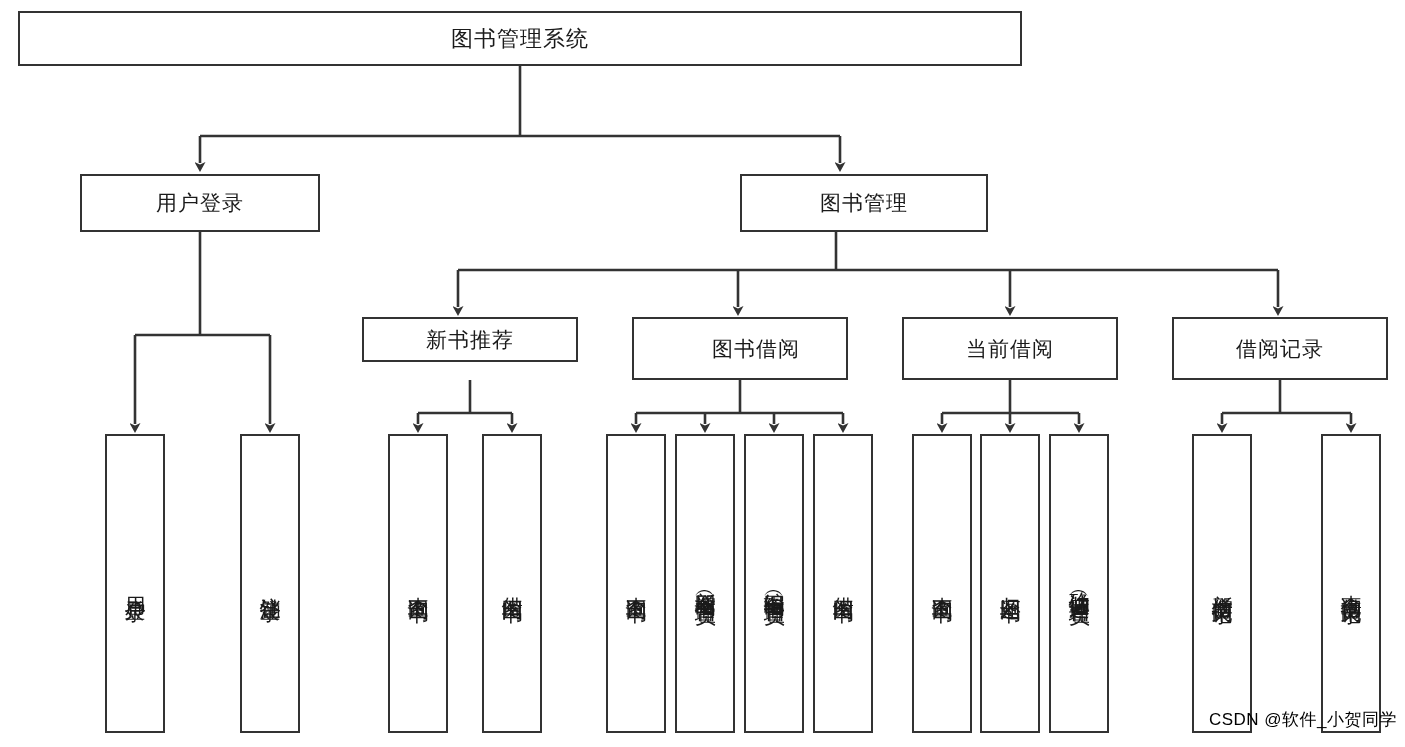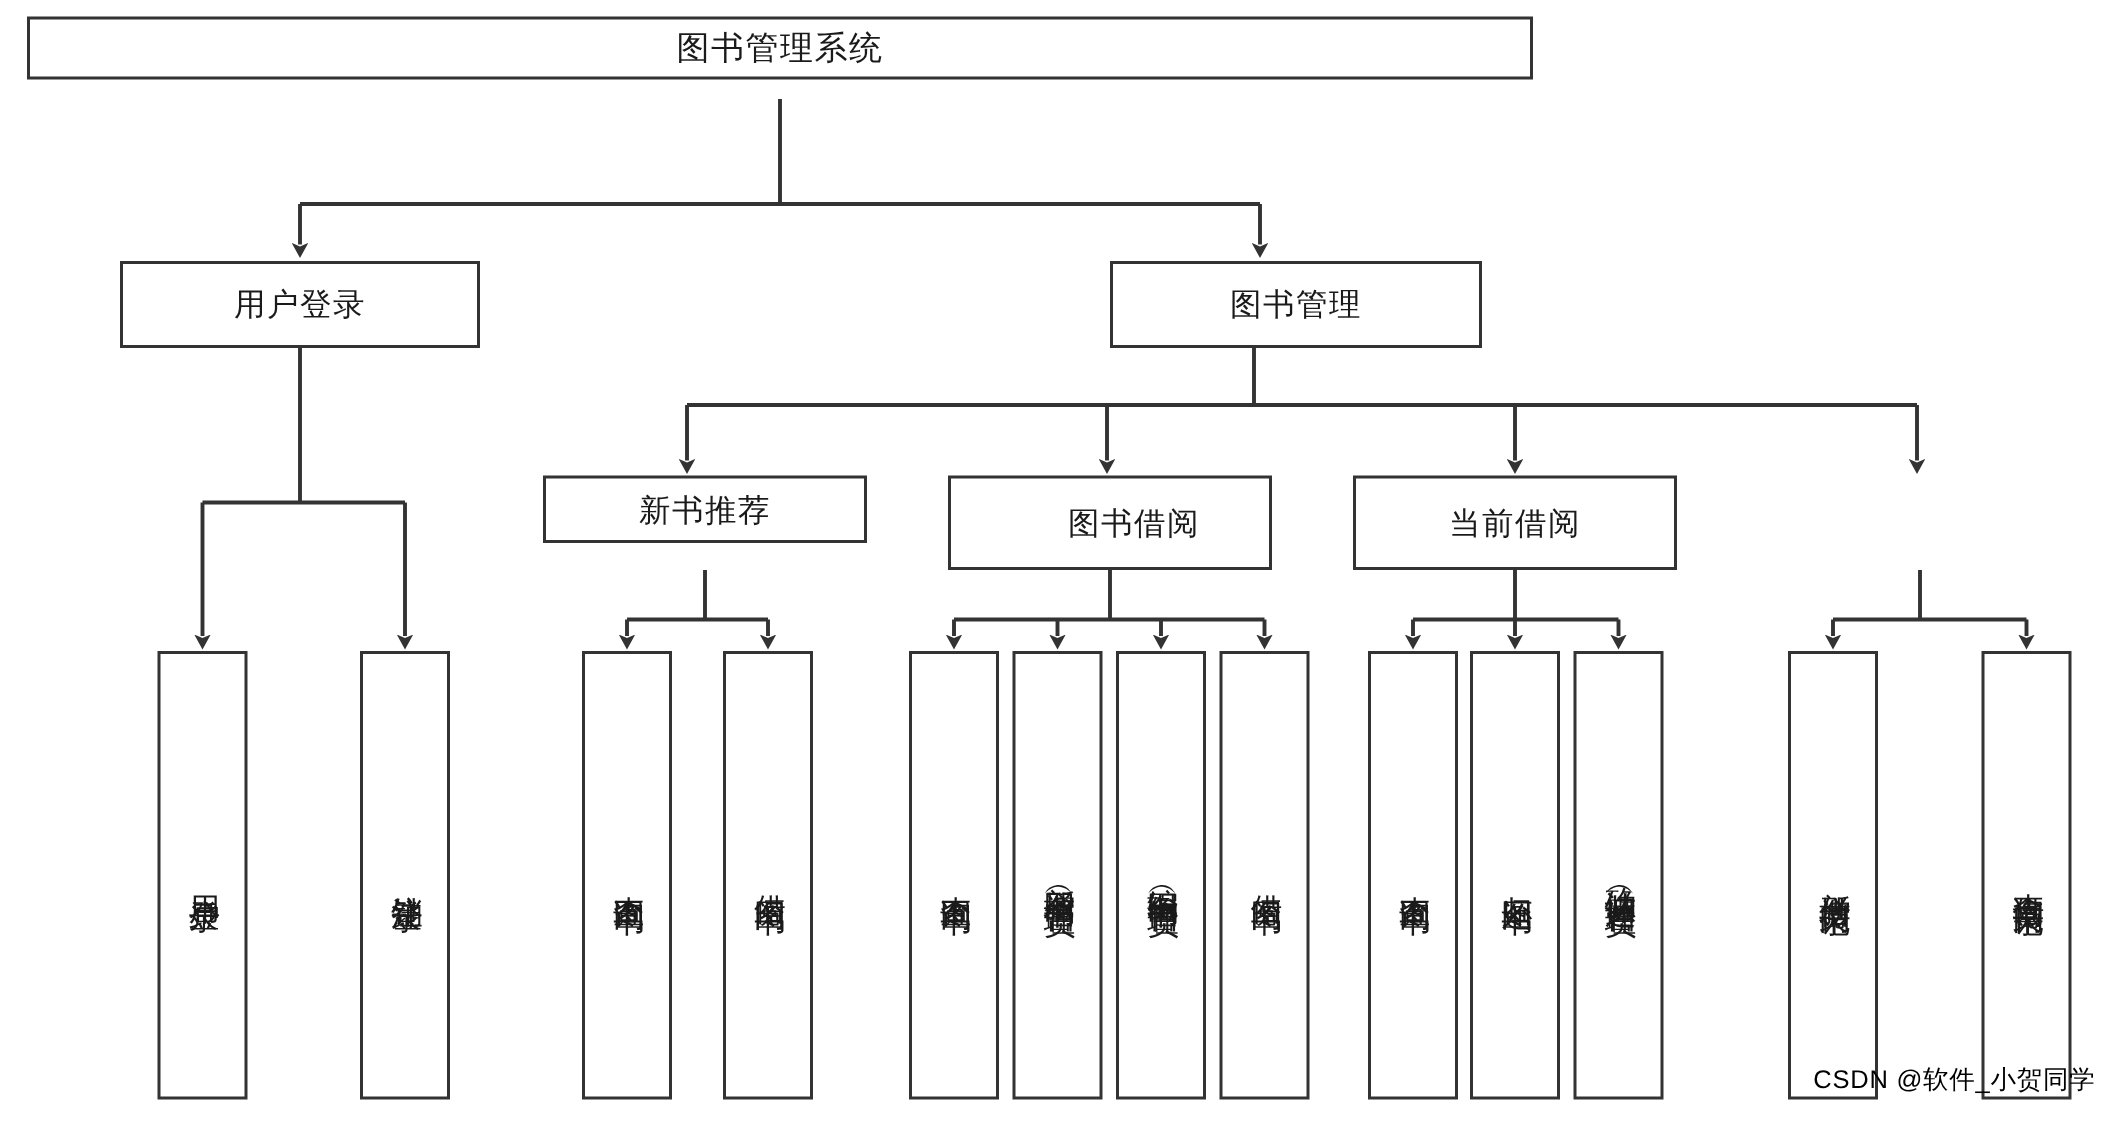--- a/index.html
+++ b/index.html
@@ -98,39 +98,42 @@
       <path d="M1010,413 L1010,424" marker-end="url(#arrow)"></path>
       <path d="M1079,413 L1079,424" marker-end="url(#arrow)"></path>
 
       <path d="M1280,380 L1280,413"></path>
       <path d="M1222,413 L1351,413"></path>
       <path d="M1222,413 L1222,424" marker-end="url(#arrow)"></path>
       <path d="M1351,413 L1351,424" marker-end="url(#arrow)"></path>
     </g>
   </svg>
 
-  <div class="node root h" style="left:18px;top:11px;width:1004px;height:42px;">
+  <div class="node root h" style="left:18px;top:11px;width:1004px;height:55px;">
     <span class="label">图书管理系统</span>
   </div>
 
   <div class="node h" style="left:80px;top:174px;width:240px;height:58px;">
     <span class="label">用户登录</span>
   </div>
   <div class="node h" style="left:740px;top:174px;width:248px;height:58px;">
     <span class="label">图书管理</span>
   </div>
 
   <div class="node h" style="left:362px;top:317px;width:216px;height:45px;">
     <span class="label">新书推荐</span>
   </div>
   <div class="node h" style="left:632px;top:317px;width:216px;height:63px;padding-left:32px;">
     <span class="label">图书借阅</span>
   </div>
   <div class="node h" style="left:902px;top:317px;width:216px;height:63px;">
     <span class="label">当前借阅</span>
+  </div>
+  <div class="node h" style="left:1172px;top:317px;width:216px;height:63px;">
+    <span class="label">借阅记录</span>
   </div>
 
   <div class="node v" style="left:105px;top:434px;width:60px;height:299px;">
     <span class="label">用户登录</span>
   </div>
   <div class="node v" style="left:240px;top:434px;width:60px;height:299px;">
     <span class="label">注销登录</span>
   </div>
 
   <div class="node v" style="left:388px;top:434px;width:60px;height:299px;">

